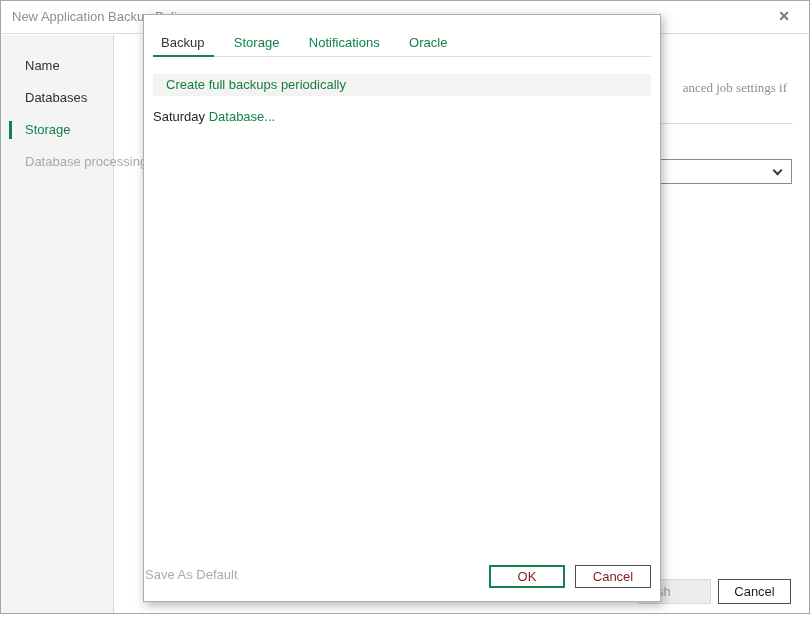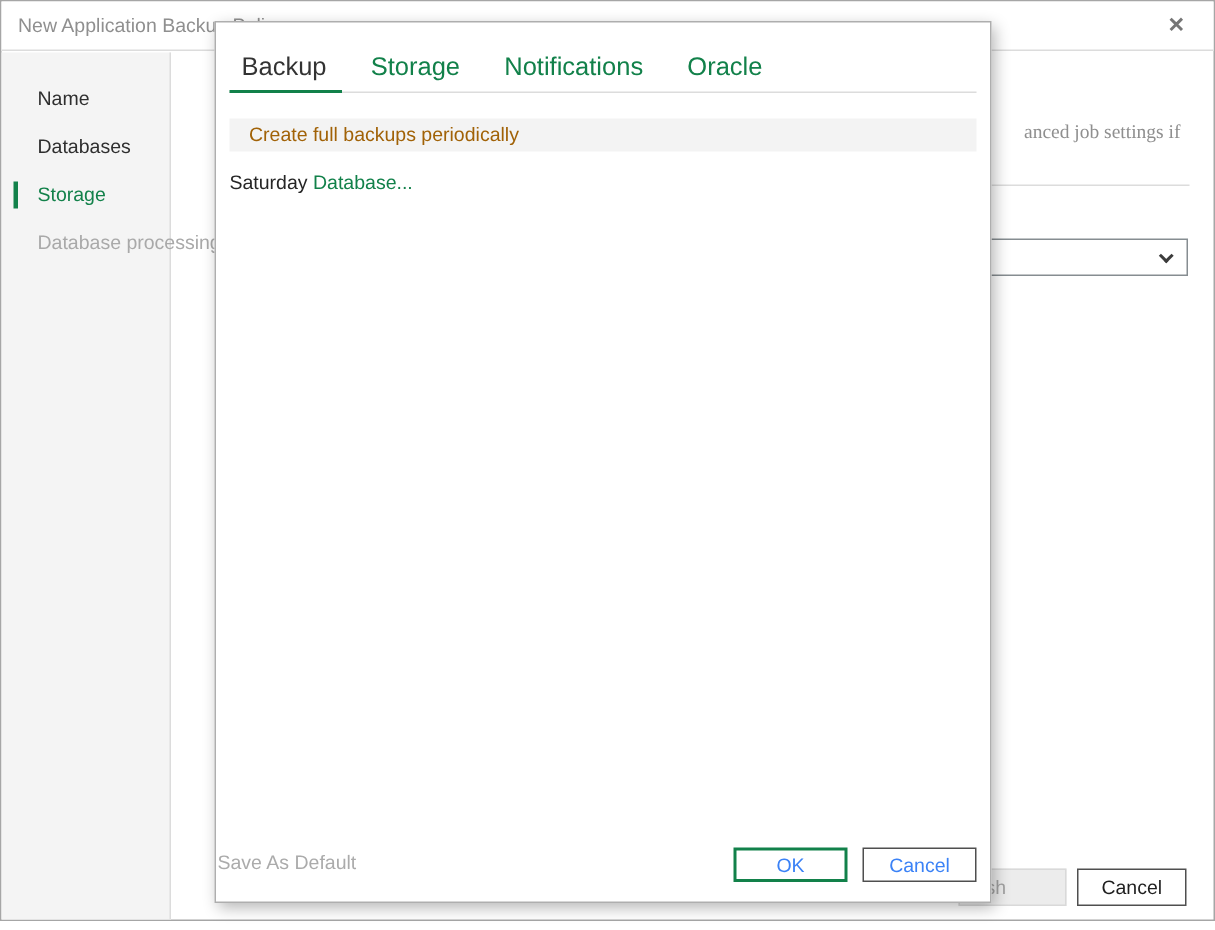--- a/index.html
+++ b/index.html
@@ -52,32 +52,32 @@
   }
   
   .modal{
     position:absolute; left:143px; top:14px; width:518px; height:588px;
     background:#fff; border:1px solid #aeaeae; box-shadow:2px 3px 10px rgba(0,0,0,.3);
   }
   .modal-header{ position:relative; height:35px; border-bottom:1px solid #e4e4e4; }
   .modal-title{ position:absolute; left:10px; top:10px; font-size:13px; color:#191919; white-space:nowrap; }
   .modal-close{ position:absolute; right:12px; top:8px; font-size:15px; font-weight:bold; color:#111; cursor:default; }
   .tabs{ margin:16px 9px 0; border-bottom:1px solid var(--divider); }
-  .tab{ display:inline-block; position:relative; padding:4px 10px 6px 8px; margin-right:7px; font-size:17px; color:var(--green); cursor:default; }
+  .tab{ display:inline-block; position:relative; padding:4px 10px 6px 8px; margin-right:7px; font-size:13px; color:var(--green); cursor:default; }
   .tab.active{ color:#333; }
   .tab.active::after{ content:""; position:absolute; left:0; right:0; bottom:-1px; height:2px; background:var(--green); }
   .band{
     margin:17px 9px 0; height:22px; background:var(--band-bg);
-    font-size:13px; line-height:22px; padding-left:13px; color:#a16207; white-space:nowrap;
+    font-size:13px; line-height:22px; padding-left:13px; color:#15803d; white-space:nowrap;
   }
   .day-row{ margin:13px 0 0 9px; font-size:13px; color:#262626; white-space:nowrap; }
   .link{ color:var(--green); cursor:default; }
   .modal-footer{ position:absolute; left:0; right:9px; bottom:13px; height:23px; }
   .save-default{ position:absolute; left:1px; top:2px; font-size:13px; color:#ababab; white-space:nowrap; }
-  .btn{ position:absolute; top:0; height:23px; background:#fff; text-align:center; font-size:13px; color:#3b82f6; cursor:default; }
+  .btn{ position:absolute; top:0; height:23px; background:#fff; text-align:center; font-size:13px; color:#7f1d1d; cursor:default; }
   .btn-ok{ right:86px; width:76px; border:2px solid var(--green); line-height:19px; }
   .btn-cancel{ right:0; width:76px; border:1px solid #4f4f4f; line-height:21px; }
 </style>
 </head>
 <body>
 
 <div class="window">
 
   <div class="titlebar">
     <span class="title">New Application Backup Policy</span>

